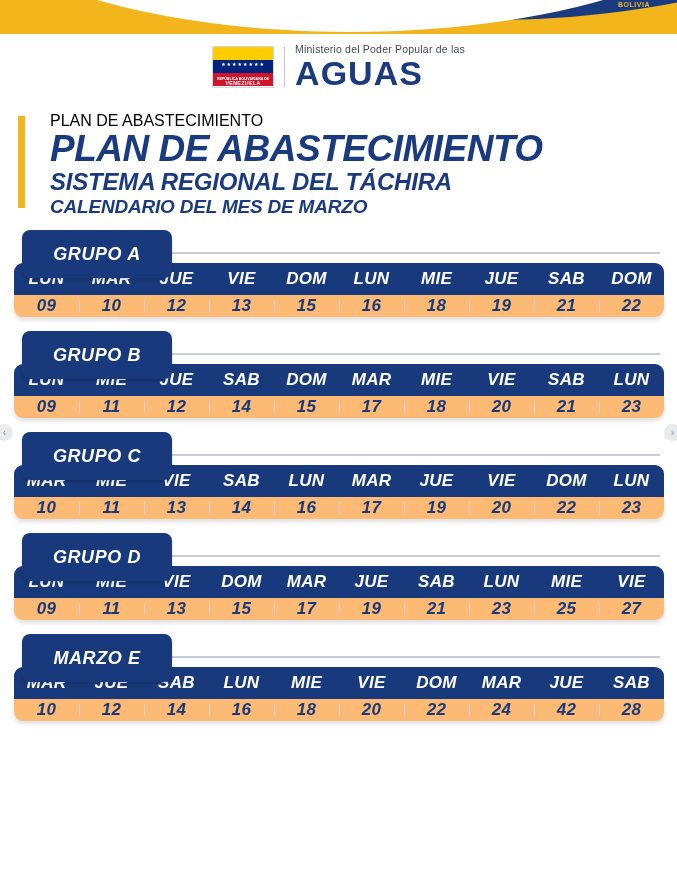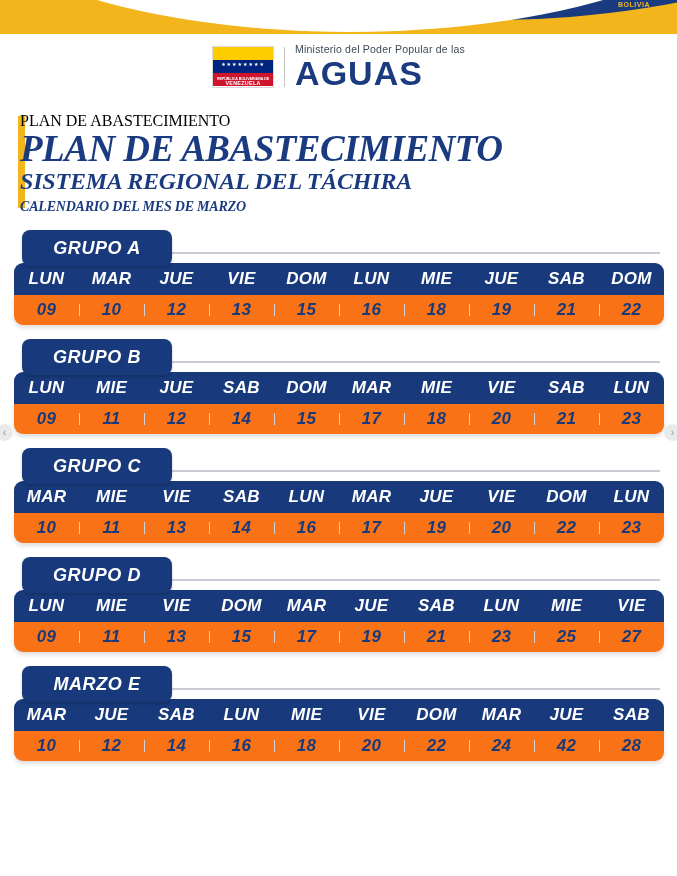--- a/index.html
+++ b/index.html
@@ -130,40 +130,40 @@
     width: 640px;
   }
   .title-bar {
     position: absolute;
     left: 0;
     top: 4px;
     width: 7px;
     height: 92px;
     background: #f3b51c;
   }
-  .title-inner { padding-left: 2px; position: relative; font-family: Liberation Serif, serif; }
+  .title-inner { padding-left: 32px; position: relative; }
   .t1 {
     font-size: 37px;
     font-weight: bold;
     font-style: italic;
     color: #1b3b80;
     letter-spacing: -0.5px;
     line-height: 37px;
   }
   .t2 {
     font-size: 24px;
     font-weight: bold;
     font-style: italic;
     color: #1b3b80;
     letter-spacing: -0.2px;
     line-height: 27px;
     margin-top: 1px;
   }
   .t3 {
-    font-size: 14px;
+    font-size: 19px;
     font-weight: bold;
     font-style: italic;
     color: #1b3b80;
     letter-spacing: -0.2px;
     line-height: 24px;
   }
 
   
   .groups {
     position: absolute;
@@ -176,21 +176,21 @@
     position: relative;
   }
   .group-head {
     position: relative;
     height: 33px;
   }
   .group-tab {
     position: absolute;
     left: 8px;
     top: 0;
-    height: 36px;
+    height: 48px;
     min-width: 150px;
     background: #183a7c;
     border-radius: 8px;
     color: #ffffff;
     font-size: 18px;
     font-weight: bold;
     font-style: italic;
     letter-spacing: 0.6px;
     display: flex;
     align-items: center;
@@ -213,23 +213,23 @@
     width: 100%;
     box-sizing: border-box;
   }
   .row-days {
     background: #183a7c;
     border-radius: 9px 9px 0 0;
     height: 32px;
     align-items: center;
   }
   .row-nums {
-    background: #f97316;
+    background: #fdba74;
     border-radius: 0 0 9px 9px;
-    height: 30px;
+    height: 22px;
     align-items: center;
     box-shadow: 0 3px 4px rgba(0,0,0,.13);
   }
   .cell {
     flex: 1 1 0;
     text-align: center;
     font-size: 17px;
     font-weight: bold;
     font-style: italic;
     letter-spacing: 0.3px;

